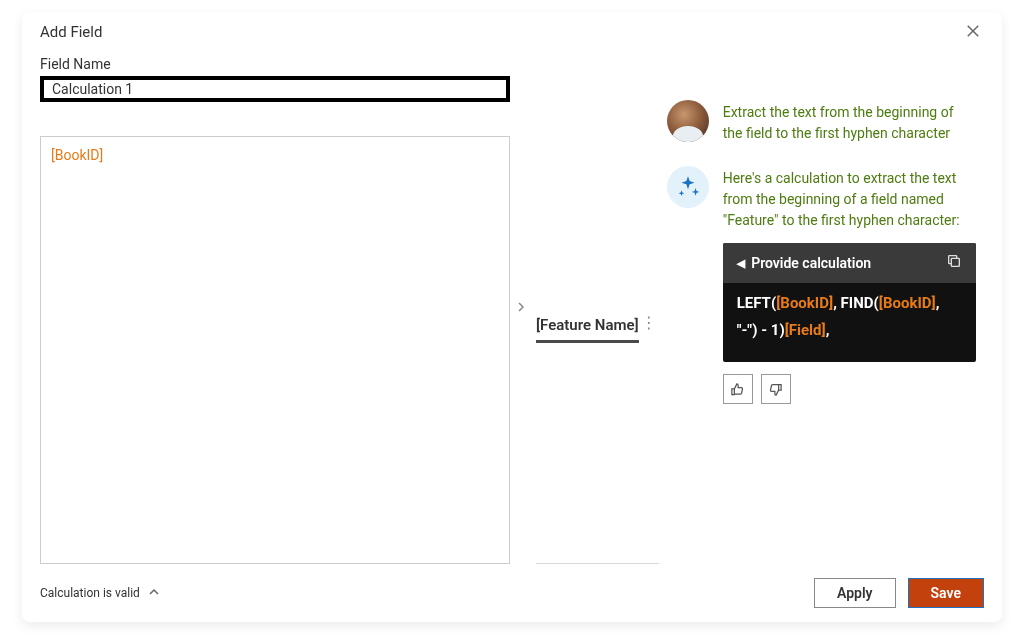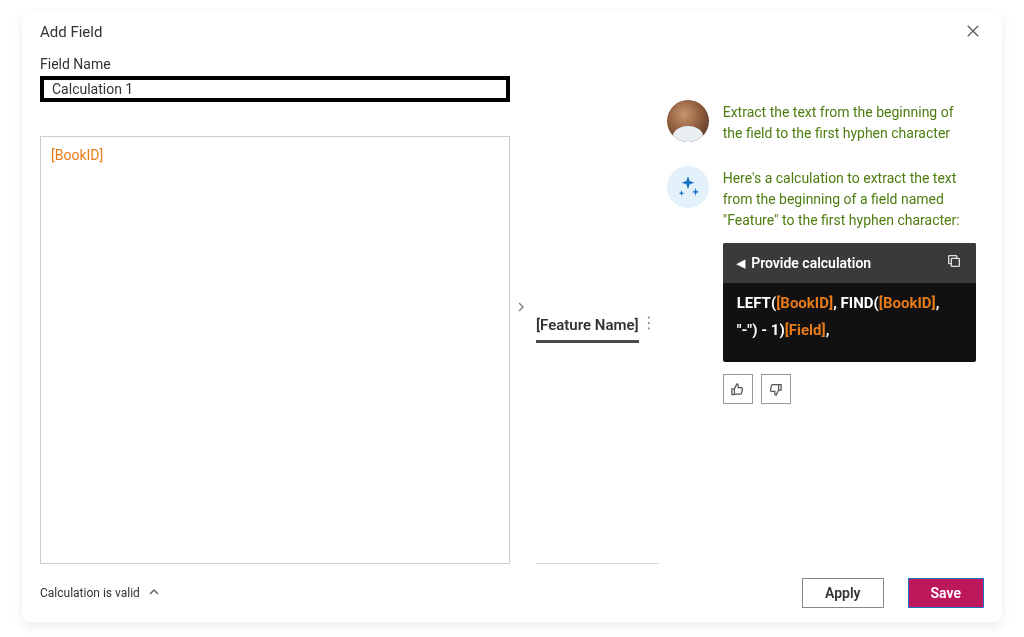--- a/index.html
+++ b/index.html
@@ -264,33 +264,33 @@
     .validation {
       display: flex;
       align-items: center;
       gap: 8px;
       font-size: 12px;
       color: #333;
     }
     .validation .chev { color: #666; cursor: pointer; }
     .footer-buttons {
       display: flex;
-      gap: 24px;
+      gap: 12px;
     }
     .btn {
       padding: 6px 22px;
       font-size: 14px;
       border: 1px solid #888;
       background: #fff;
       cursor: pointer;
       font-weight: 600;
       color: #333;
     }
     .btn-primary {
-      background: #be185d;
+      background: #c2410c;
       color: #fff;
       border-color: #1b72c2;
     }
   </style>
 </head>
 <body>
 
 <div class="modal">
 
   <div class="modal-header">

